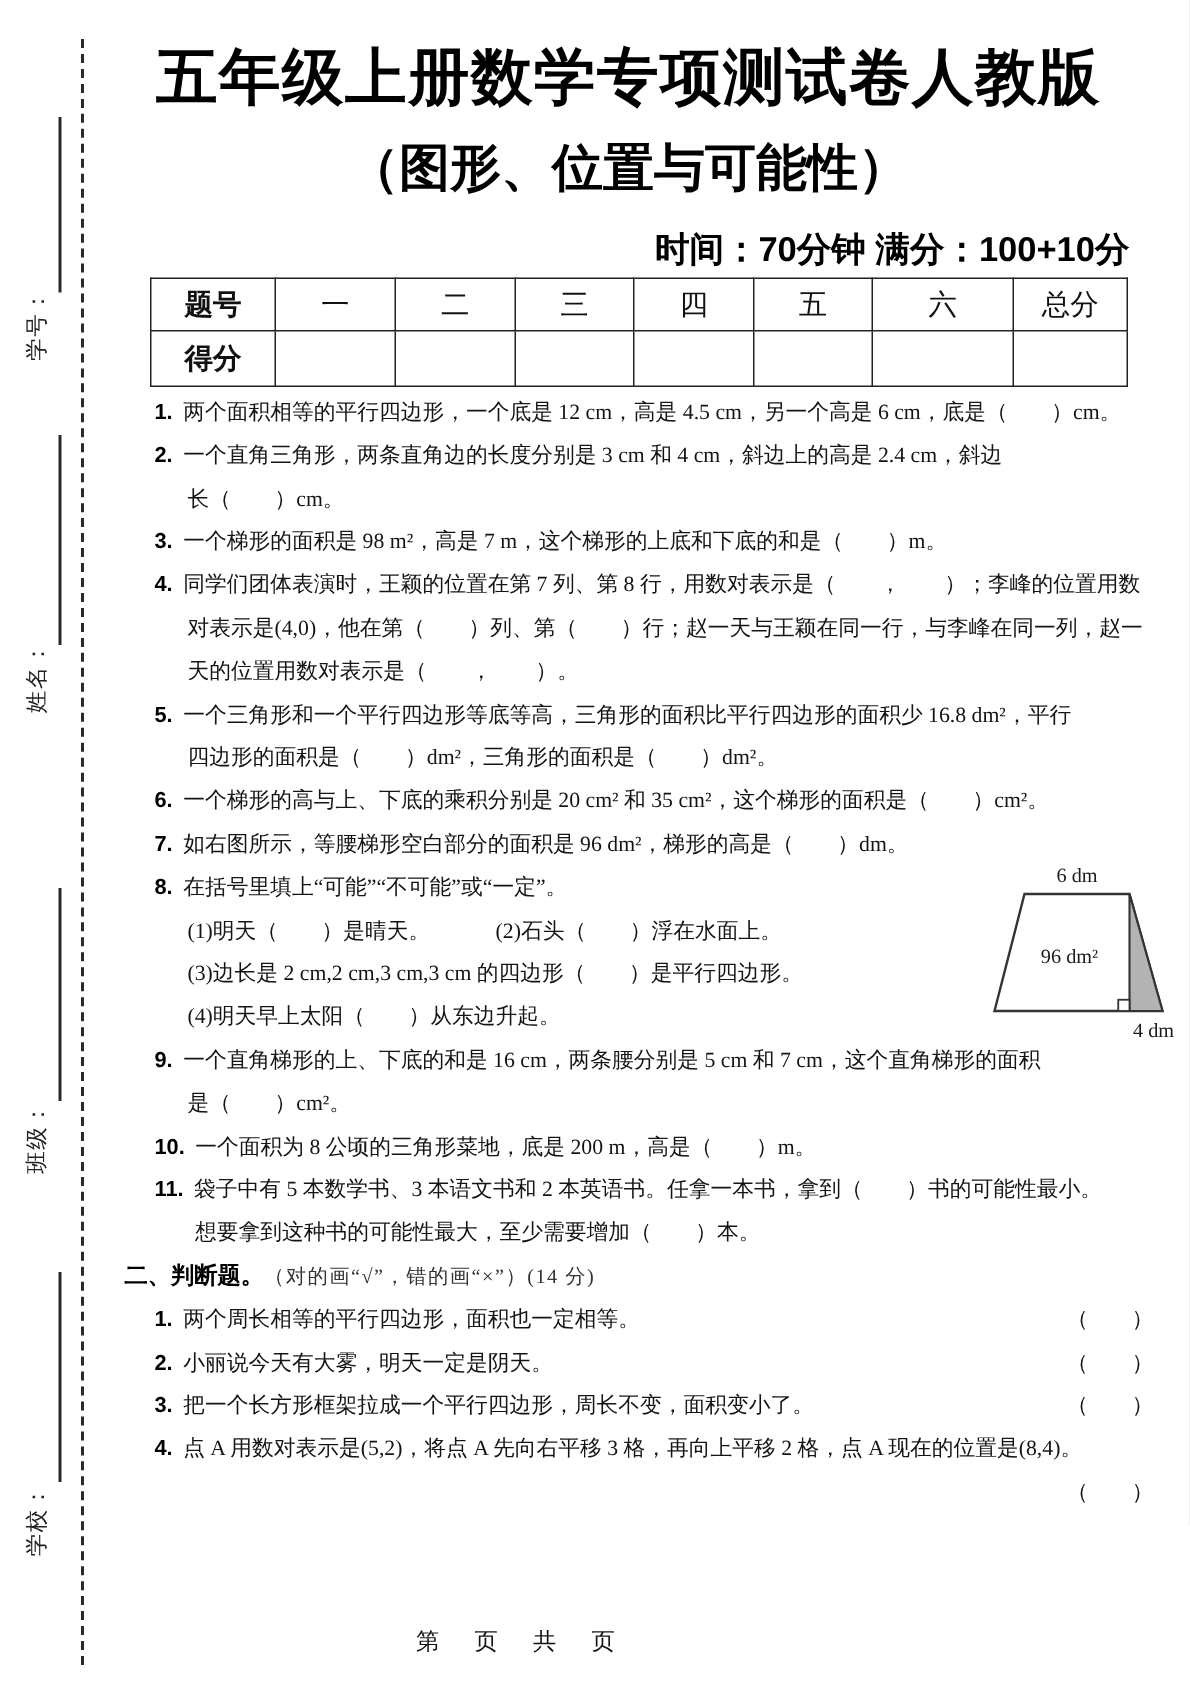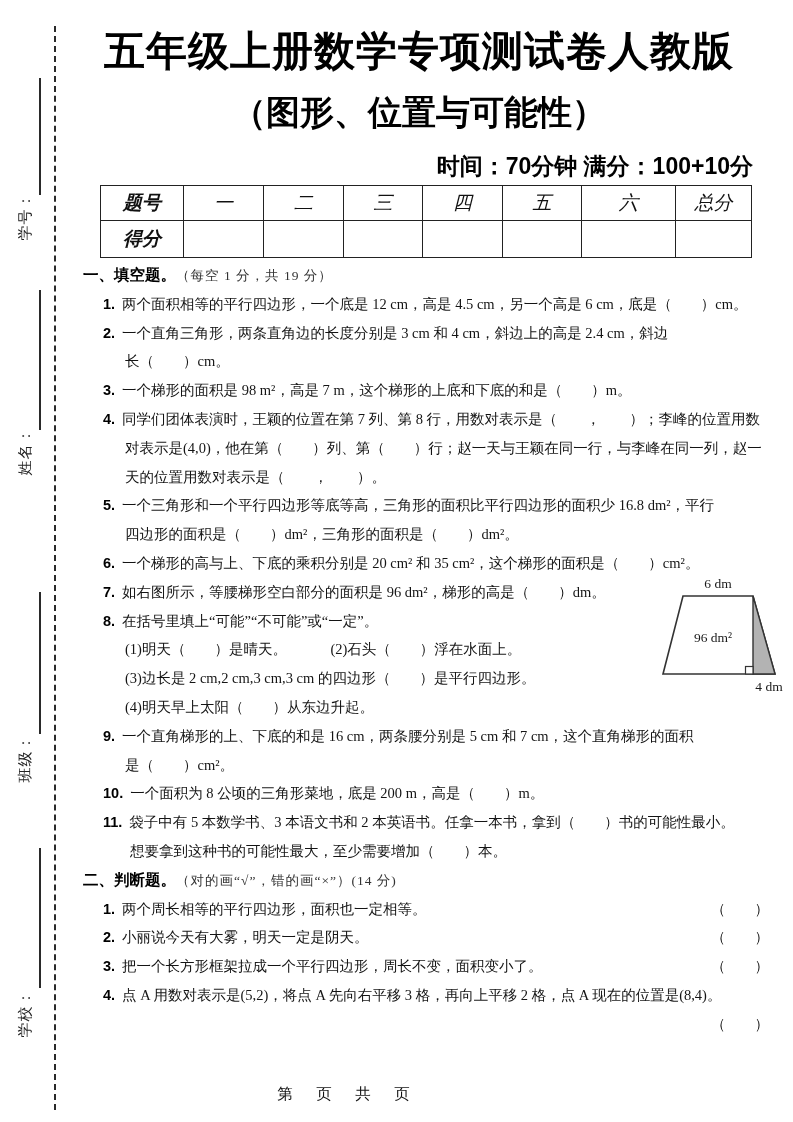--- a/index.html
+++ b/index.html
@@ -22,21 +22,21 @@
 
   
   .head{position:absolute; left:85px; top:24px; width:668px;}
   .title{margin:0; text-align:center; font-family:"Liberation Sans","DejaVu Sans",sans-serif;
     font-weight:bold; font-size:41px; line-height:54px; letter-spacing:1px; color:#000;}
   .subtitle{margin:12px 0 0 0; text-align:center; font-family:"Liberation Sans","DejaVu Sans",sans-serif;
     font-weight:bold; font-size:34px; line-height:44px; color:#000;}
   .meta{margin-top:20px; text-align:right; font-family:"Liberation Sans","DejaVu Sans",sans-serif;
     font-weight:bold; font-size:23px; line-height:24px; color:#000;}
   table.score{border-collapse:collapse; margin-top:7px; margin-left:15px;
-    table-layout:fixed; width:651px;font-style:italic;}
+    table-layout:fixed; width:651px;}
   table.score td{border:1.5px solid #222; text-align:center; font-size:19px;
     padding:0; height:34px; color:#111;}
   table.score tr.r2 td{height:36px;}
   td.lab{font-weight:bold;}
 
   
   .content{position:absolute; left:83px; top:261px; width:690px; font-size:14.5px; color:#141414;}
   .line{height:28.8px; line-height:28.8px; white-space:nowrap;}
   .sec .h{font-weight:bold; font-size:15.5px; font-family:"Liberation Sans","DejaVu Sans",sans-serif; color:#000;}
   .sec .note{font-size:13.5px; color:#333; letter-spacing:1px;}
@@ -105,23 +105,20 @@
         <td></td>
         <td></td>
         <td></td>
         <td></td>
       </tr>
     </tbody>
       </table>
   </div>
 
   <div class="content">
-    <div class="line sec">
-      <span class="h">一、填空题。</span><span class="note">（每空 1 分，共 19 分）</span>
-    </div>
 
     <div class="line q"><span class="qnum">1.</span><span>两个面积相等的平行四边形，一个底是 12 cm，高是 4.5 cm，另一个高是 6 cm，底是（　　）cm。</span></div>
     <div class="line q"><span class="qnum">2.</span><span>一个直角三角形，两条直角边的长度分别是 3 cm 和 4 cm，斜边上的高是 2.4 cm，斜边</span></div>
     <div class="line qc"><span>长（　　）cm。</span></div>
     <div class="line q"><span class="qnum">3.</span><span>一个梯形的面积是 98 m²，高是 7 m，这个梯形的上底和下底的和是（　　）m。</span></div>
     <div class="line q"><span class="qnum">4.</span><span>同学们团体表演时，王颖的位置在第 7 列、第 8 行，用数对表示是（　　，　　）；李峰的位置用数</span></div>
     <div class="line qc"><span>对表示是(4,0)，他在第（　　）列、第（　　）行；赵一天与王颖在同一行，与李峰在同一列，赵一</span></div>
     <div class="line qc"><span>天的位置用数对表示是（　　，　　）。</span></div>
     <div class="line q"><span class="qnum">5.</span><span>一个三角形和一个平行四边形等底等高，三角形的面积比平行四边形的面积少 16.8 dm²，平行</span></div>
     <div class="line qc"><span>四边形的面积是（　　）dm²，三角形的面积是（　　）dm²。</span></div>

